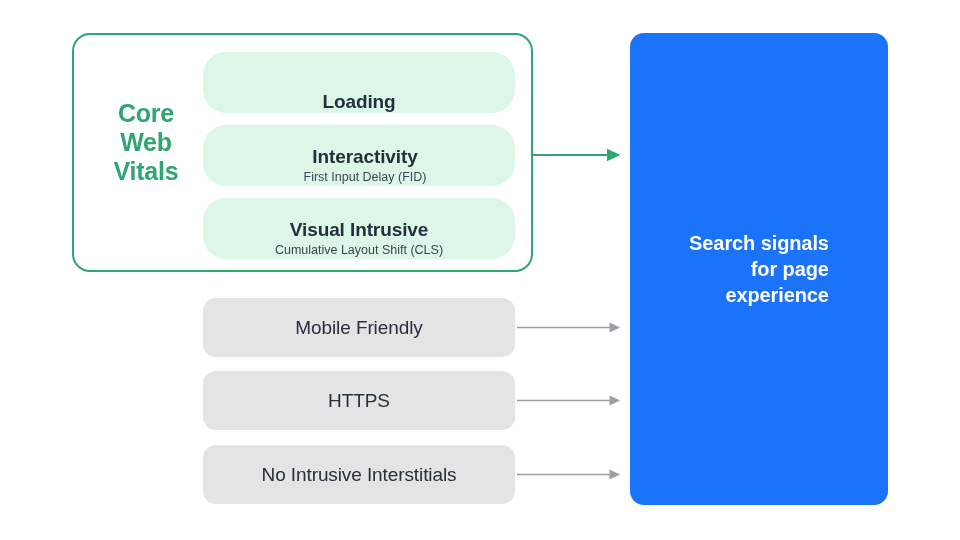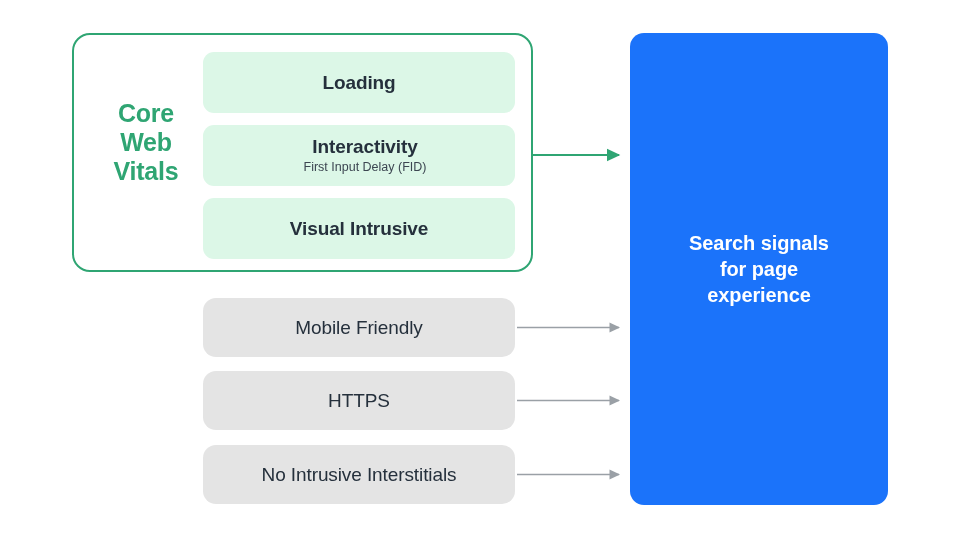--- a/index.html
+++ b/index.html
@@ -47,25 +47,25 @@
     white-space: pre-line;
   }
 
   
   .metric-card {
     position: absolute;
     left: 203px;
     width: 312px;
     height: 61px;
     background: #DCF7E7;
-    border-radius: 11px;
+    border-radius: 23px;
     display: flex;
     flex-direction: column;
     align-items: center;
-    justify-content: center;
+    justify-content: flex-end;
     box-sizing: border-box;
   }
   .metric-card .m-title {
     color: #25303C;
     font-size: 19px;
     font-weight: 700;
     line-height: 23px;
     letter-spacing: -0.1px;
   }
   .metric-card .m-sub {
@@ -115,21 +115,21 @@
     display: flex;
     align-items: center;
     justify-content: center;
   }
   .dest-box .dest-text {
     color: #ffffff;
     font-size: 20px;
     font-weight: 700;
     line-height: 26px;
     letter-spacing: -0.1px;
-    text-align: center;
+    text-align: right;
     white-space: pre-line;
   }
 
   
   .arrow-layer {
     position: absolute;
     left: 0;
     top: 0;
     width: 960px;
     height: 540px;
@@ -151,20 +151,21 @@
     <div class="m-title">Loading</div>
   </div>
 
   <div class="metric-card" id="metric-1">
     <div class="m-title">Interactivity</div>
     <div class="m-sub">First Input Delay (FID)</div>
   </div>
 
   <div class="metric-card" id="metric-2">
     <div class="m-title">Visual Intrusive</div>
+    <div class="m-sub">Cumulative Layout Shift (CLS)</div>
   </div>
 
   <div class="signal-card" id="signal-0">
     <div class="s-title">Mobile Friendly</div>
   </div>
 
   <div class="signal-card" id="signal-1">
     <div class="s-title">HTTPS</div>
   </div>
 

